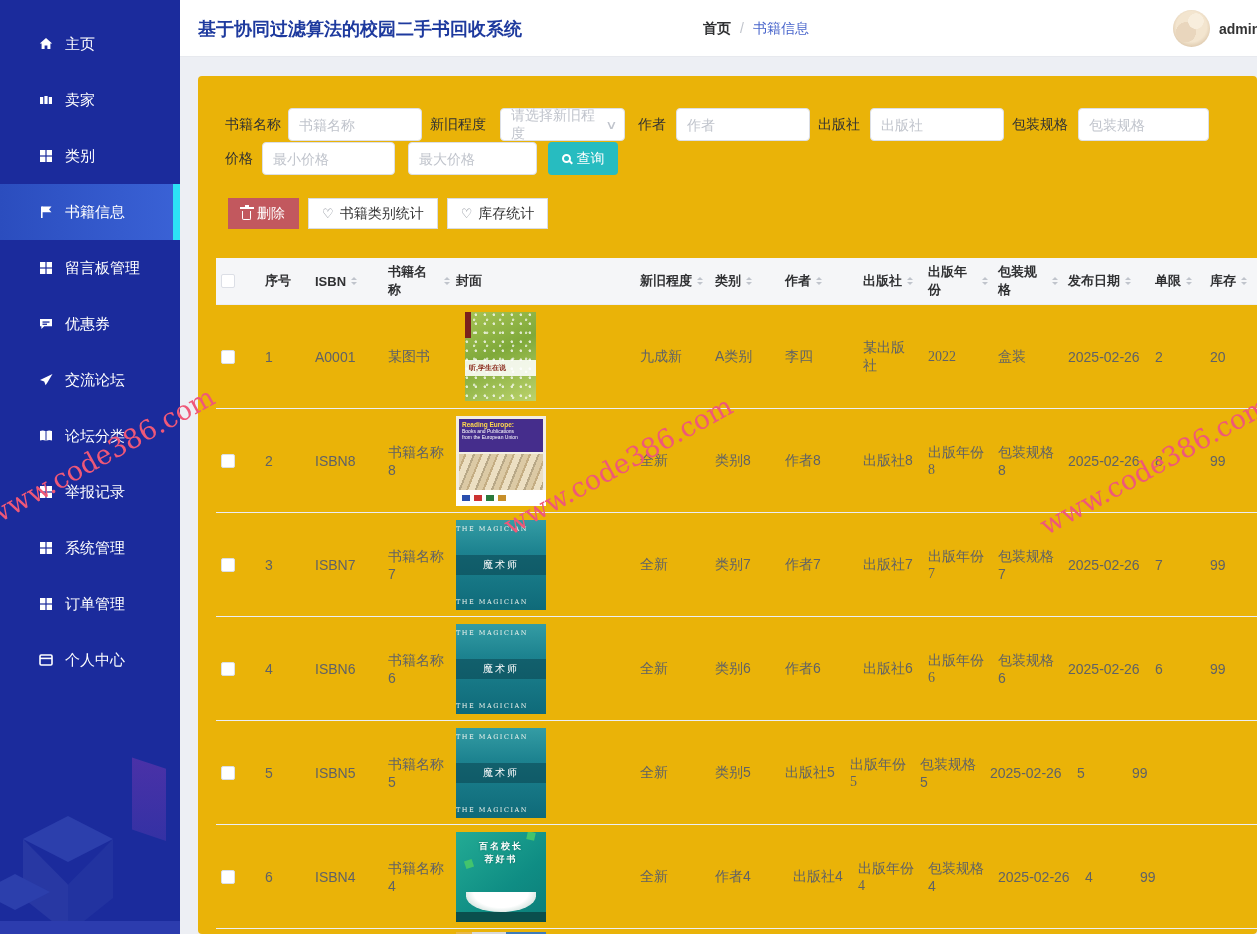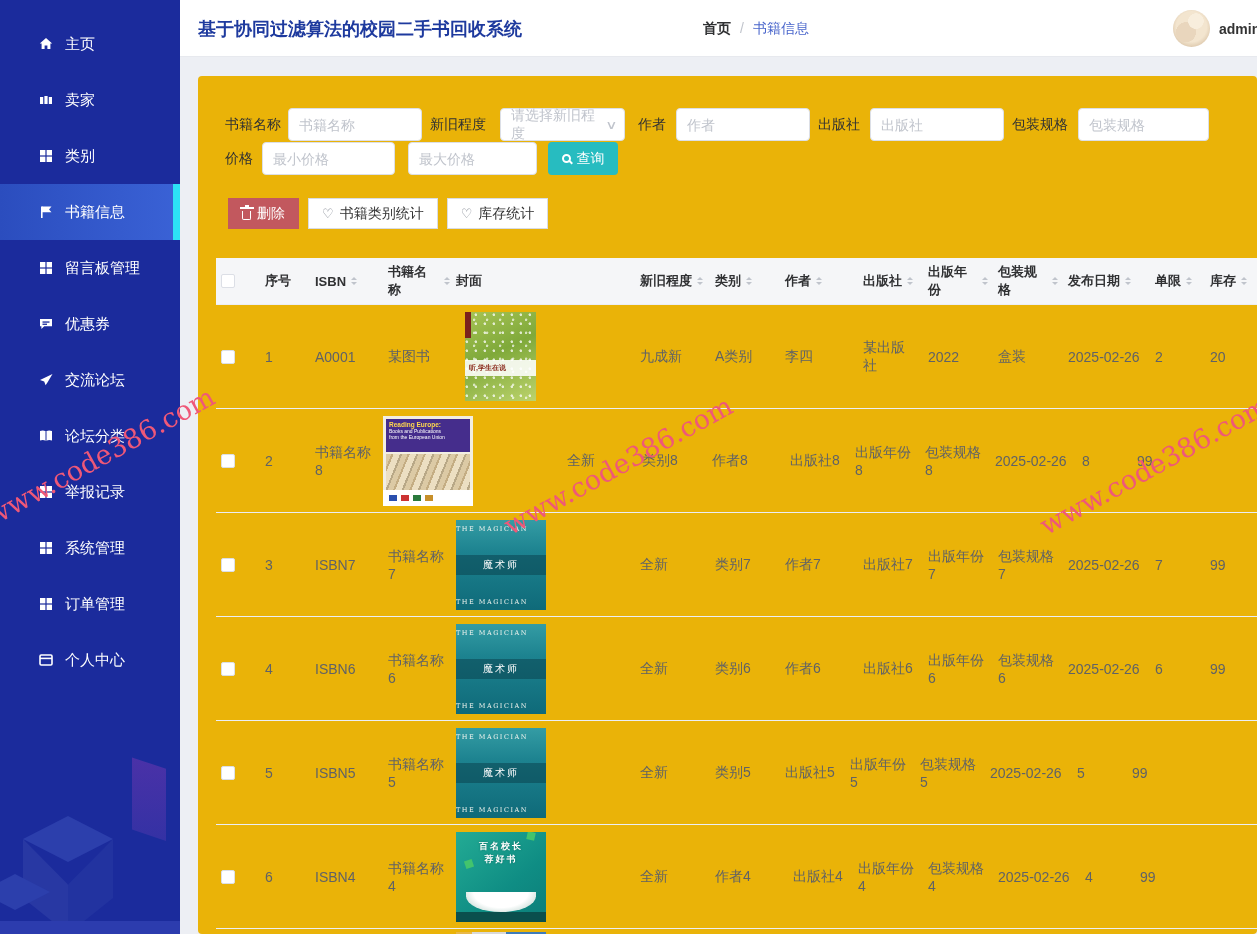--- a/index.html
+++ b/index.html
@@ -92,21 +92,21 @@
   .table { position:absolute; left:18px; top:182px; width:1041px; overflow:hidden; }
   .tr { display:flex; align-items:center; height:104px; border-bottom:1px solid #ebeef5;
     font-size:14px; color:#606266; }
   .tr-h { height:47px; background:#f5f6f8; border-bottom:1px solid #ebeef5;
     color:#303133; font-weight:bold; font-size:13px; }
   .td { display:flex; align-items:center; padding-left:10px; flex-shrink:0;
     height:100%; }
   .c-cb{ width:39px; padding-left:5px; } .c-index{ width:50px; } .c-isbn{ width:73px; }
   .c-name{ width:72px; } .c-cover{ width:180px; padding-left:6px; }
   .c-condition{ width:75px; } .c-category{ width:70px; } .c-author{ width:78px; }
-  .c-publisher{ width:65px; } .c-year{ width:70px; } .c-packaging{ width:70px; }
+  .c-publisher{ width:65px; } .c-year{ width:70px;font-family:Liberation Serif, serif; } .c-packaging{ width:70px; }
   .c-publish_date{ width:87px; } .c-limit{ width:55px; } .c-stock{ width:60px; }
   .cbx { width:14px; height:14px; border:1px solid #dcdfe6; border-radius:2px;
     background:#fff; cursor:pointer; }
   .caret { display:inline-flex; flex-direction:column; gap:2px; margin-left:5px; }
   .caret i { display:block; width:0; height:0; border:3.5px solid transparent; }
   .caret .up { border-bottom-color:#c0c4cc; border-top-width:0; }
   .caret .dn { border-top-color:#c0c4cc; border-bottom-width:0; }
   .tr.partial { border-bottom:none; align-items:flex-start; }
   .tr.partial .td { align-items:flex-start; padding-top:3px; }
   
@@ -462,20 +462,21 @@
         <div class="td c-packaging">盒装</div>
         <div class="td c-publish_date">2025-02-26</div>
         <div class="td c-limit">2</div>
         <div class="td c-stock">20</div>
       </div>
       <div class="tr">
         <div class="td c-cb">
           <span class="cbx"></span>
         </div>
         <div class="td c-index">2</div>
+        <div class="td c-isbn">ISBN8</div>
         <div class="td c-name">书籍名称8</div>
         <div class="td c-cover">
           <div class="cover cover--reading-europe">
             <div class="re-top">
               <b>Reading Europe:</b>
               <span>Books and Publications</span>
               <span>from the European Union</span>
             </div>
             <div class="re-mid"></div>
             <div class="re-bot">

